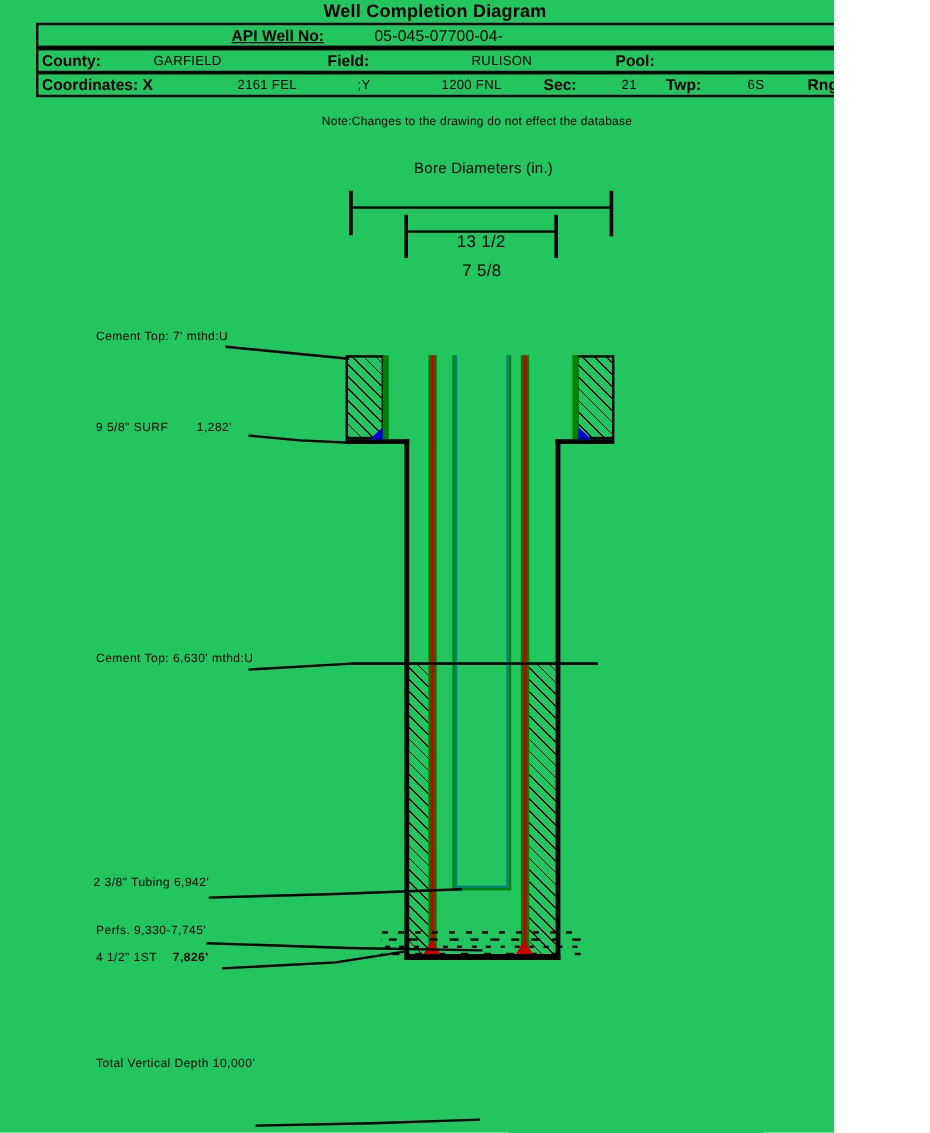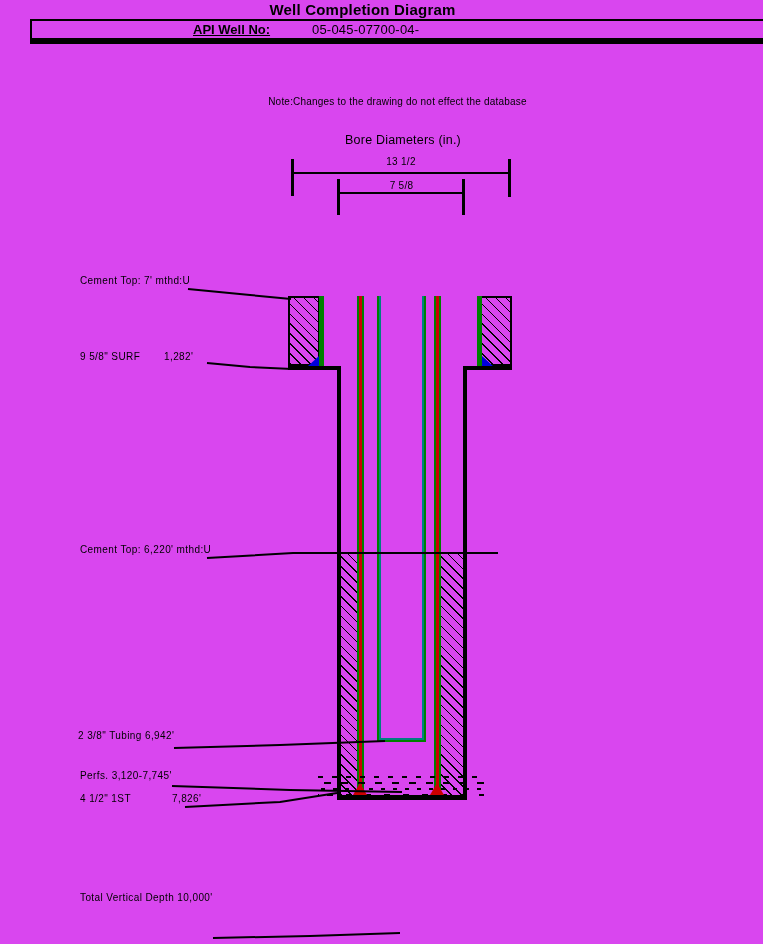--- a/index.html
+++ b/index.html
@@ -1,34 +1,34 @@
 <!DOCTYPE html>
 <html><head>
 <meta charset="utf-8">
 <style>
   html,body{margin:0;padding:0;background:#fff;}
   #page{
-    position:relative;width:763px;height:944px;background:#d946ef;overflow:hidden;
+    position:relative;width:695px;height:944px;background:#22c55e;overflow:hidden;
     font-family:"Liberation Sans","DejaVu Sans",sans-serif;color:#000;
   }
   .abs{position:absolute;}
   
   #title{top:1px;left:0;width:725px;text-align:center;font-size:15px;font-weight:bold;letter-spacing:.2px;}
   #info-table{top:19px;left:30px;width:736px;border:2px solid #000;}
   .trow{position:relative;width:100%;height:17px;}
   .trow.sep4{border-bottom:4px solid #000;}
   .trow.sep3{border-bottom:3px solid #000;}
   .lbl{position:absolute;top:1px;font-size:13px;font-weight:bold;white-space:nowrap;}
   .val{position:absolute;top:3px;font-size:11px;white-space:nowrap;letter-spacing:.2px;}
   .val.big{top:1px;font-size:13px;}
   .u{text-decoration:underline;}
   #note{top:96px;left:0;width:795px;text-align:center;font-size:10px;letter-spacing:.2px;}
   
   #bore-title{top:133px;left:0;width:806px;text-align:center;font-size:12.5px;letter-spacing:.2px;}
-  .dimlabel{font-size:10px;letter-spacing:.3px;}
+  .dimlabel{font-size:14px;letter-spacing:.3px;margin-top:37px;}
   .hline{background:#000;height:2px;}
   .vtick{background:#000;width:3px;}
   
   .black{background:#000;}
   .hatch{
     background-image:repeating-linear-gradient(45deg,#000 0 1px,transparent 1px 7px);
     border:2px solid #000;
   }
   .hatch2{
     background-image:repeating-linear-gradient(45deg,#000 0 1px,transparent 1px 7px);
@@ -49,20 +49,40 @@
 <body>
 
 <div id="page">
 
   <div id="title" class="abs">Well Completion Diagram</div>
 
   <div id="info-table" class="abs">
     <div class="trow sep4">
       <span class="lbl u" style="left:161px;">API Well No:</span>
       <span class="val big" style="left:280px;">05-045-07700-04-</span>
+    </div>
+    <div class="trow sep3">
+      <span class="lbl" style="left:3px;">County:</span>
+      <span class="val" style="left:96px;">GARFIELD</span>
+      <span class="lbl" style="left:241px;">Field:</span>
+      <span class="val" style="left:361px;">RULISON</span>
+      <span class="lbl" style="left:481px;">Pool:</span>
+      <span class="val" style="left:545px;"></span>
+    </div>
+    <div class="trow">
+      <span class="lbl" style="left:3px;">Coordinates: X</span>
+      <span class="val" style="left:166px;">2161 FEL</span>
+      <span class="val" style="left:266px;">;Y</span>
+      <span class="val" style="left:336px;">1200 FNL</span>
+      <span class="lbl" style="left:421px;">Sec:</span>
+      <span class="val" style="left:486px;">21</span>
+      <span class="lbl" style="left:523px;">Twp:</span>
+      <span class="val" style="left:591px;">6S</span>
+      <span class="lbl" style="left:641px;">Rng:</span>
+      <span class="val" style="left:694px;">94W</span>
     </div>
   </div>
 
   <div id="note" class="abs">Note:Changes to the drawing do not effect the database</div>
 
   <div id="bore-title" class="abs">Bore Diameters (in.)</div>
   <div class="abs dimlabel" style="top:156px;left:292px;width:218px;text-align:center;">13 1/2</div>
   <div class="abs hline" style="top:172px;left:292px;width:218px;"></div>
   <div class="abs vtick" style="top:159px;left:291px;height:37px;"></div>
   <div class="abs vtick" style="top:159px;left:508px;height:38px;"></div>
@@ -107,26 +127,26 @@
     <div class="perfrow" style="top:14px;background-image:repeating-linear-gradient(90deg,#000 0 4px,transparent 4px 12px);background-position-x:3px;"></div>
     <div class="perfrow" style="top:20px;background-image:repeating-linear-gradient(90deg,#000 0 6px,transparent 6px 19px);background-position-x:9px;"></div>
   </div>
 
   <div class="abs tri-red" style="top:783px;left:353px;"></div>
   <div class="abs tri-red" style="top:783px;left:430px;"></div>
 
   <div class="abs ann" style="top:275px;left:80px;">Cement Top: 7' mthd:U</div>
   <div class="abs ann" style="top:351px;left:80px;">9 5/8" SURF</div>
   <div class="abs ann" style="top:351px;left:164px;">1,282'</div>
-  <div class="abs ann" style="top:544px;left:80px;">Cement Top: 6,220' mthd:U</div>
+  <div class="abs ann" style="top:544px;left:80px;">Cement Top: 6,630' mthd:U</div>
   <div class="abs ann" style="top:730px;left:78px;">2 3/8" Tubing 6,942'</div>
-  <div class="abs ann" style="top:770px;left:80px;">Perfs. 3,120-7,745'</div>
+  <div class="abs ann" style="top:770px;left:80px;">Perfs. 9,330-7,745'</div>
   <div class="abs ann" style="top:793px;left:80px;">4 1/2" 1ST</div>
-  <div class="abs ann" style="top:793px;left:172px;">7,826'</div>
-  <div class="abs ann" style="top:881px;left:80px;margin-top:11px;">Total Vertical Depth 10,000'</div>
+  <div class="abs ann" style="top:793px;left:144px;font-weight:bold;">7,826'</div>
+  <div class="abs ann" style="top:881px;left:80px;">Total Vertical Depth 10,000'</div>
 
   <svg id="leaders" xmlns="http://www.w3.org/2000/svg">
     <polyline points="188,289 250,295 291,299" fill="none" stroke="#000" stroke-width="2"></polyline>
     <polyline points="207,363 250,367 292,369" fill="none" stroke="#000" stroke-width="2"></polyline>
     <polyline points="207,558 293,553 498,553" fill="none" stroke="#000" stroke-width="2"></polyline>
     <polyline points="174,748 280,745 385,741" fill="none" stroke="#000" stroke-width="2"></polyline>
     <polyline points="172,786 290,790 402,792" fill="none" stroke="#000" stroke-width="2"></polyline>
     <polyline points="185,807 280,802 337,793" fill="none" stroke="#000" stroke-width="2"></polyline>
     <polyline points="213,938 310,936 400,933" fill="none" stroke="#000" stroke-width="2"></polyline>
   </svg>

